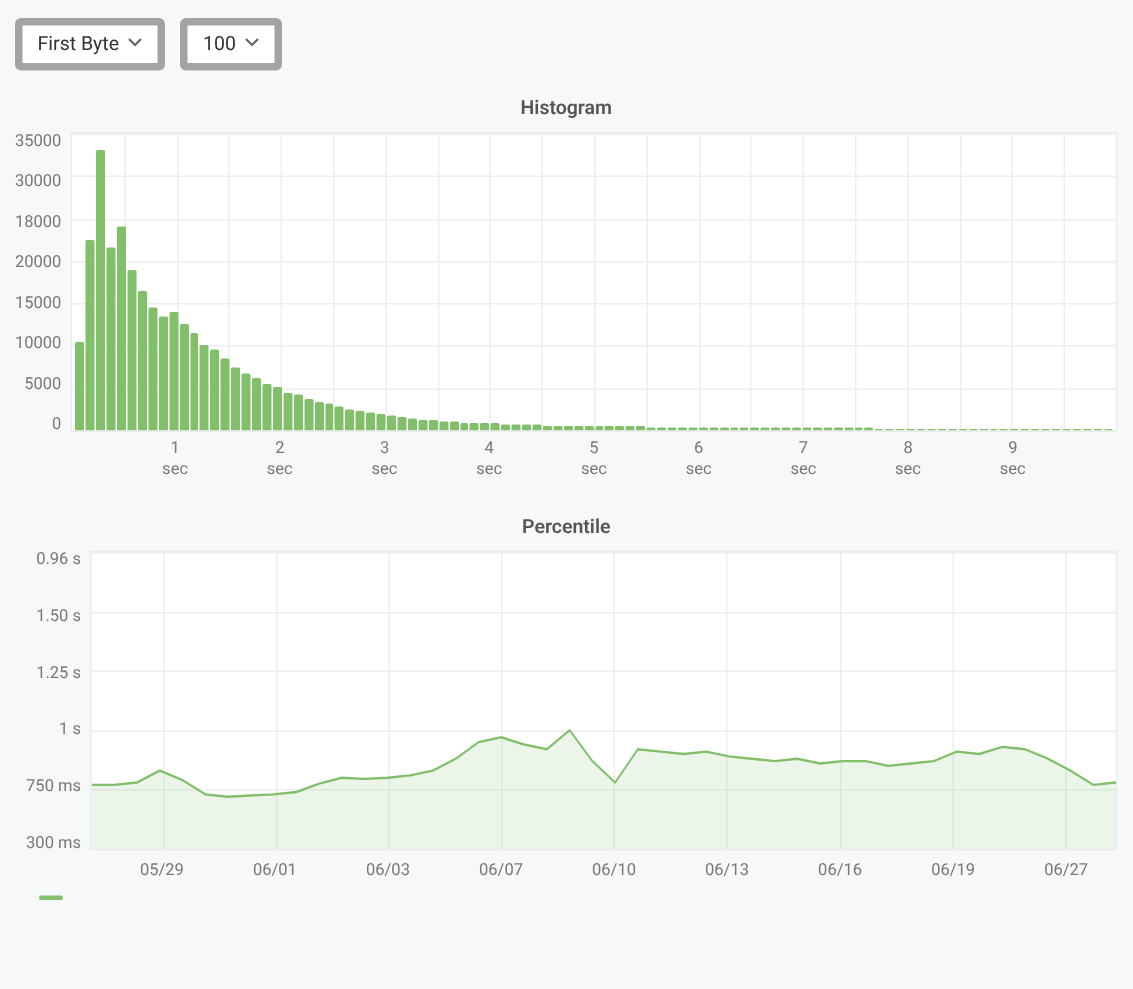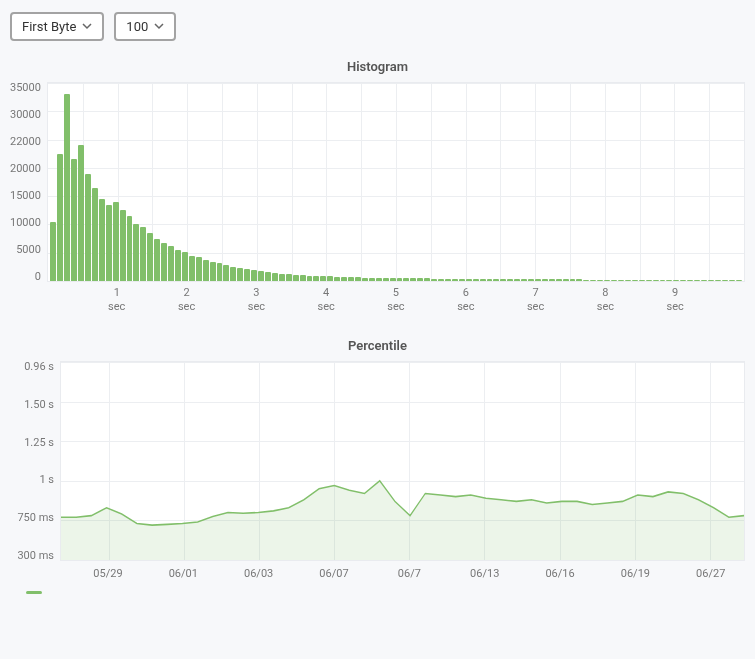--- a/index.html
+++ b/index.html
@@ -7,21 +7,21 @@
     margin: 0; padding: 0;
     font-family: -apple-system, BlinkMacSystemFont, "Segoe UI", Roboto, "Helvetica Neue", Arial, sans-serif;
     background: #f7f8fa;
     color: #555;
     font-size: 13px;
   }
   .page { width: 755px; height: 659px; padding: 10px; }
   .controls { display: flex; gap: 10px; padding: 2px 0 8px 0; }
   .select {
     display: inline-flex; align-items: center; gap: 6px;
-    background: #fff; border: 2px solid #a3a3a3; border-radius: 4px;
+    background: #fff; border: 5px solid #a3a3a3; border-radius: 4px;
     padding: 5px 10px; cursor: pointer; font-size: 13px; color: #333;
   }
   .select svg { width: 10px; height: 10px; }
   .chart-block { margin-top: 8px; }
   .chart-title {
     text-align: center; font-weight: 600; color: #555;
     font-size: 13px; margin: 10px 0 8px 0;
   }
   .chart-frame { display: flex; }
   .y-axis {
@@ -90,21 +90,21 @@
       </span>
     </div>
   </div>
 
   <div class="chart-block">
     <div class="chart-title">Histogram</div>
     <div class="chart-frame">
       <div class="y-axis" id="hist-yaxis" style="height:200px">
           <div class="y-tick">35000</div>
           <div class="y-tick">30000</div>
-          <div class="y-tick">22000</div>
+          <div class="y-tick">18000</div>
           <div class="y-tick">20000</div>
           <div class="y-tick">15000</div>
           <div class="y-tick">10000</div>
           <div class="y-tick">5000</div>
           <div class="y-tick">0</div>
         </div>
       <div class="plot-wrap">
         <div class="plot-area" id="hist-plot" style="height:200px">
             <div class="grid-v" style="left: 95%;"></div>
             <div class="grid-v" style="left: 90%;"></div>
@@ -281,21 +281,21 @@
           <svg class="line-svg" id="perc-svg" viewBox="0 0 1000 200" preserveAspectRatio="none">
             <path class="line-fill" id="perc-fill" d="M0.0 156.8 L22.2 156.8 L44.4 155.2 L66.7 147.2 L88.9 153.6 L111.1 163.2 L133.3 164.8 L155.6 164.0 L177.8 163.2 L200.0 161.6 L222.2 156.0 L244.4 152.0 L266.7 152.8 L288.9 152.0 L311.1 150.4 L333.3 147.2 L355.6 139.2 L377.8 128.0 L400.0 124.8 L422.2 129.6 L444.4 132.8 L466.7 120.0 L488.9 140.8 L511.1 155.2 L533.3 132.8 L555.6 134.4 L577.8 136.0 L600.0 134.4 L622.2 137.6 L644.4 139.2 L666.7 140.8 L688.9 139.2 L711.1 142.4 L733.3 140.8 L755.6 140.8 L777.8 144.0 L800.0 142.4 L822.2 140.8 L844.4 134.4 L866.7 136.0 L888.9 131.2 L911.1 132.8 L933.3 139.2 L955.6 147.2 L977.8 156.8 L1000.0 155.2 L 1000 200 L 0 200 Z"></path>
             <path class="line-path" id="perc-line" d="M0.0 156.8 L22.2 156.8 L44.4 155.2 L66.7 147.2 L88.9 153.6 L111.1 163.2 L133.3 164.8 L155.6 164.0 L177.8 163.2 L200.0 161.6 L222.2 156.0 L244.4 152.0 L266.7 152.8 L288.9 152.0 L311.1 150.4 L333.3 147.2 L355.6 139.2 L377.8 128.0 L400.0 124.8 L422.2 129.6 L444.4 132.8 L466.7 120.0 L488.9 140.8 L511.1 155.2 L533.3 132.8 L555.6 134.4 L577.8 136.0 L600.0 134.4 L622.2 137.6 L644.4 139.2 L666.7 140.8 L688.9 139.2 L711.1 142.4 L733.3 140.8 L755.6 140.8 L777.8 144.0 L800.0 142.4 L822.2 140.8 L844.4 134.4 L866.7 136.0 L888.9 131.2 L911.1 132.8 L933.3 139.2 L955.6 147.2 L977.8 156.8 L1000.0 155.2 "></path>
           </svg>
         </div>
         <div class="x-axis flat" id="perc-xaxis">
             <div class="x-tick" style="left: 7%;">05/29</div>
             <div class="x-tick" style="left: 18%;">06/01</div>
             <div class="x-tick" style="left: 29%;">06/03</div>
             <div class="x-tick" style="left: 40%;">06/07</div>
-            <div class="x-tick" style="left: 51%;">06/7</div>
+            <div class="x-tick" style="left: 51%;">06/10</div>
             <div class="x-tick" style="left: 62%;">06/13</div>
             <div class="x-tick" style="left: 73%;">06/16</div>
             <div class="x-tick" style="left: 84%;">06/19</div>
             <div class="x-tick" style="left: 95%;">06/27</div>
           </div>
       </div>
     </div>
     <div class="legend">
       <span class="legend-swatch"></span>
     </div>

